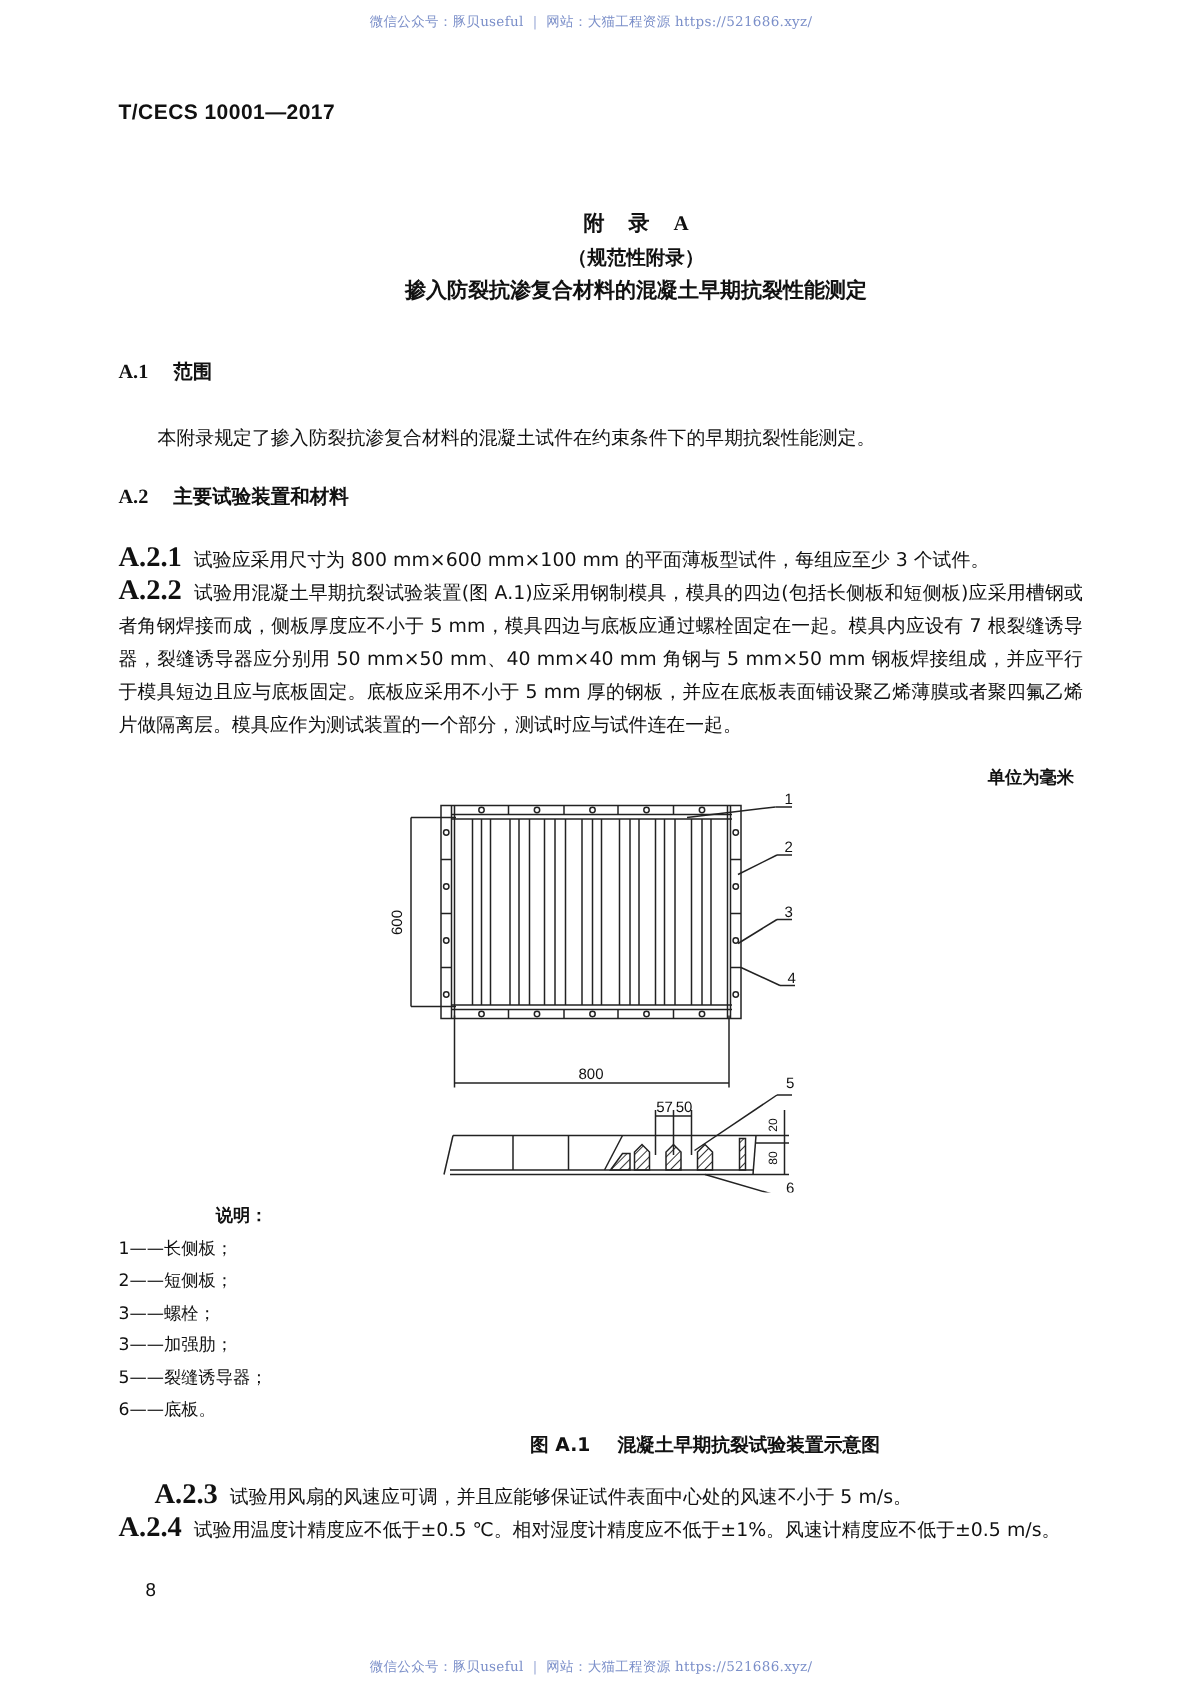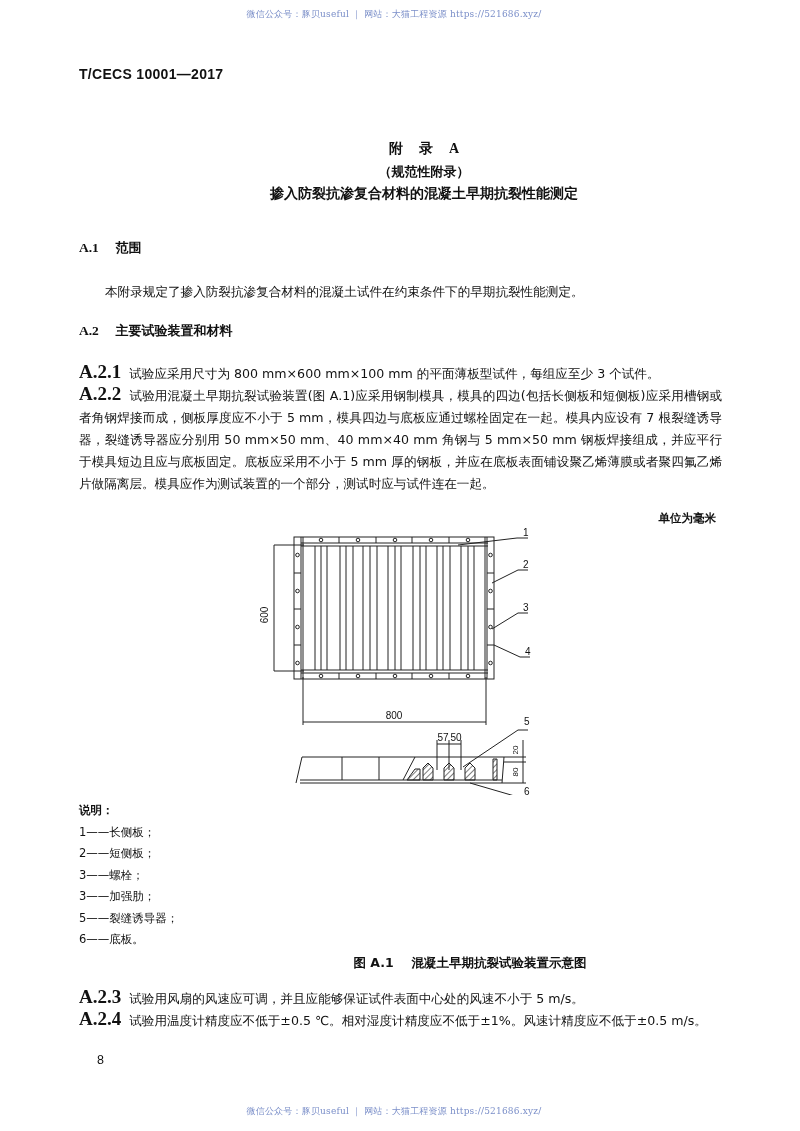--- a/index.html
+++ b/index.html
@@ -19,21 +19,21 @@
   .sec .num { display:inline-block; width:32px; font-family:"Liberation Serif", serif; font-size:13.5px; }
   .para { position:absolute; left:79px; width:643px; font-size:12.6px; line-height:22px;
           text-align:justify; font-family:"DejaVu Sans", sans-serif; }
   .para b { font-family:"Liberation Serif", serif; font-size:19px; margin-right:8px; }
   .indent { text-indent:26px; }
   .unit { position:absolute; right:84px; top:511px; font-size:11.5px; font-weight:bold;
           font-family:"DejaVu Sans", sans-serif; }
   .figure { position:absolute; left:260px; top:525px; }
   .legend { position:absolute; left:79px; top:800px; font-size:11.5px; line-height:21.5px;
             font-family:"DejaVu Sans", sans-serif; }
-  .legend .lt { font-weight:bold; }
+  .legend .lt { font-weight:bold;text-align:right; }
   .caption { top:955px; font-size:12.5px; font-family:"DejaVu Sans", sans-serif;padding-left:46px; }
   .caption .fn { margin-right:18px; }
   .pageno { position:absolute; left:97px; top:1053px; font-size:12.5px;
             font-family:"Liberation Sans", sans-serif; }
 </style>
 </head>
 <body>
 
 <div class="wm" style="top:8px;">微信公众号：豚贝useful ｜ 网站：大猫工程资源 https://521686.xyz/</div>
 
@@ -215,21 +215,21 @@
   <div>3——螺栓；</div>
   <div>3——加强肋；</div>
   <div>5——裂缝诱导器；</div>
   <div>6——底板。</div>
 </div>
 
 <div class="center caption">
   <span class="fn">图 A.1</span><span>混凝土早期抗裂试验装置示意图</span>
 </div>
 
-<div class="para" style="top:986px;">
+<div class="para" style="top:986px;margin-left:24px;">
   <b>A.2.3</b><span>试验用风扇的风速应可调，并且应能够保证试件表面中心处的风速不小于 5 m/s。</span>
 </div>
 <div class="para" style="top:1008px;">
   <b>A.2.4</b><span>试验用温度计精度应不低于±0.5 ℃。相对湿度计精度应不低于±1%。风速计精度应不低于±0.5 m/s。</span>
 </div>
 
 <div class="pageno">8</div>
 
 <div class="wm" style="top:1105px;">微信公众号：豚贝useful ｜ 网站：大猫工程资源 https://521686.xyz/</div>
 

